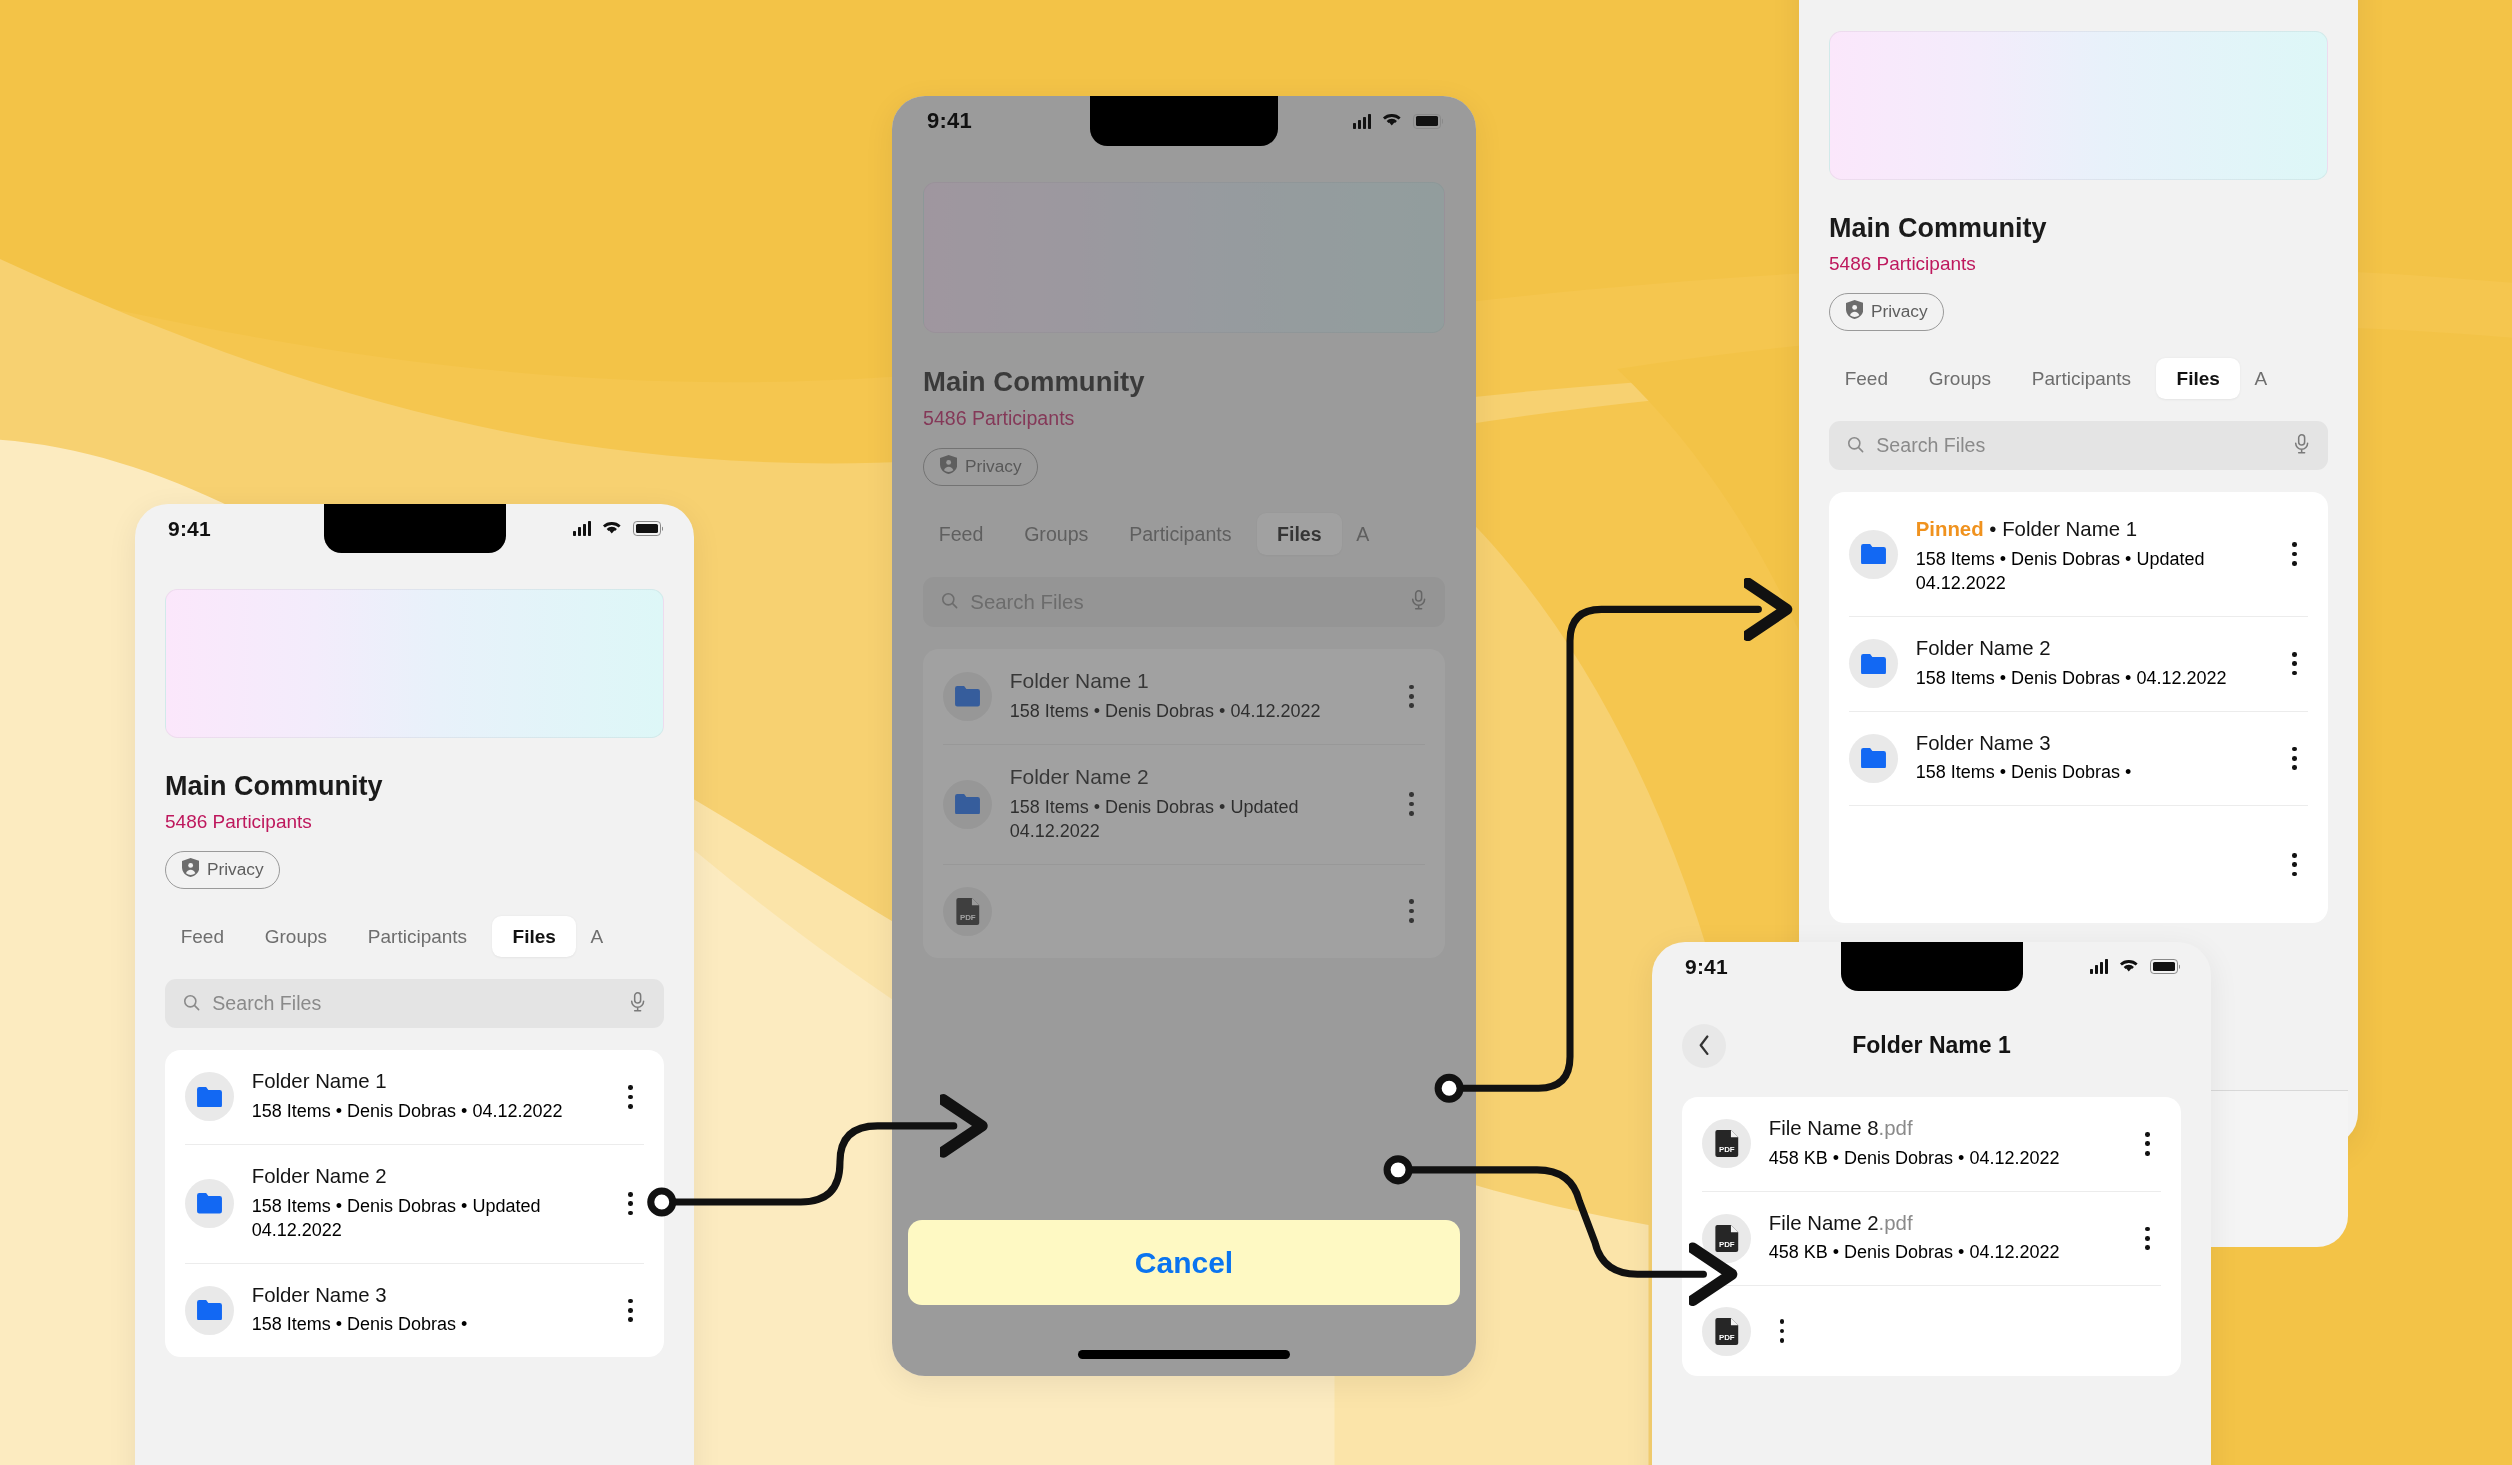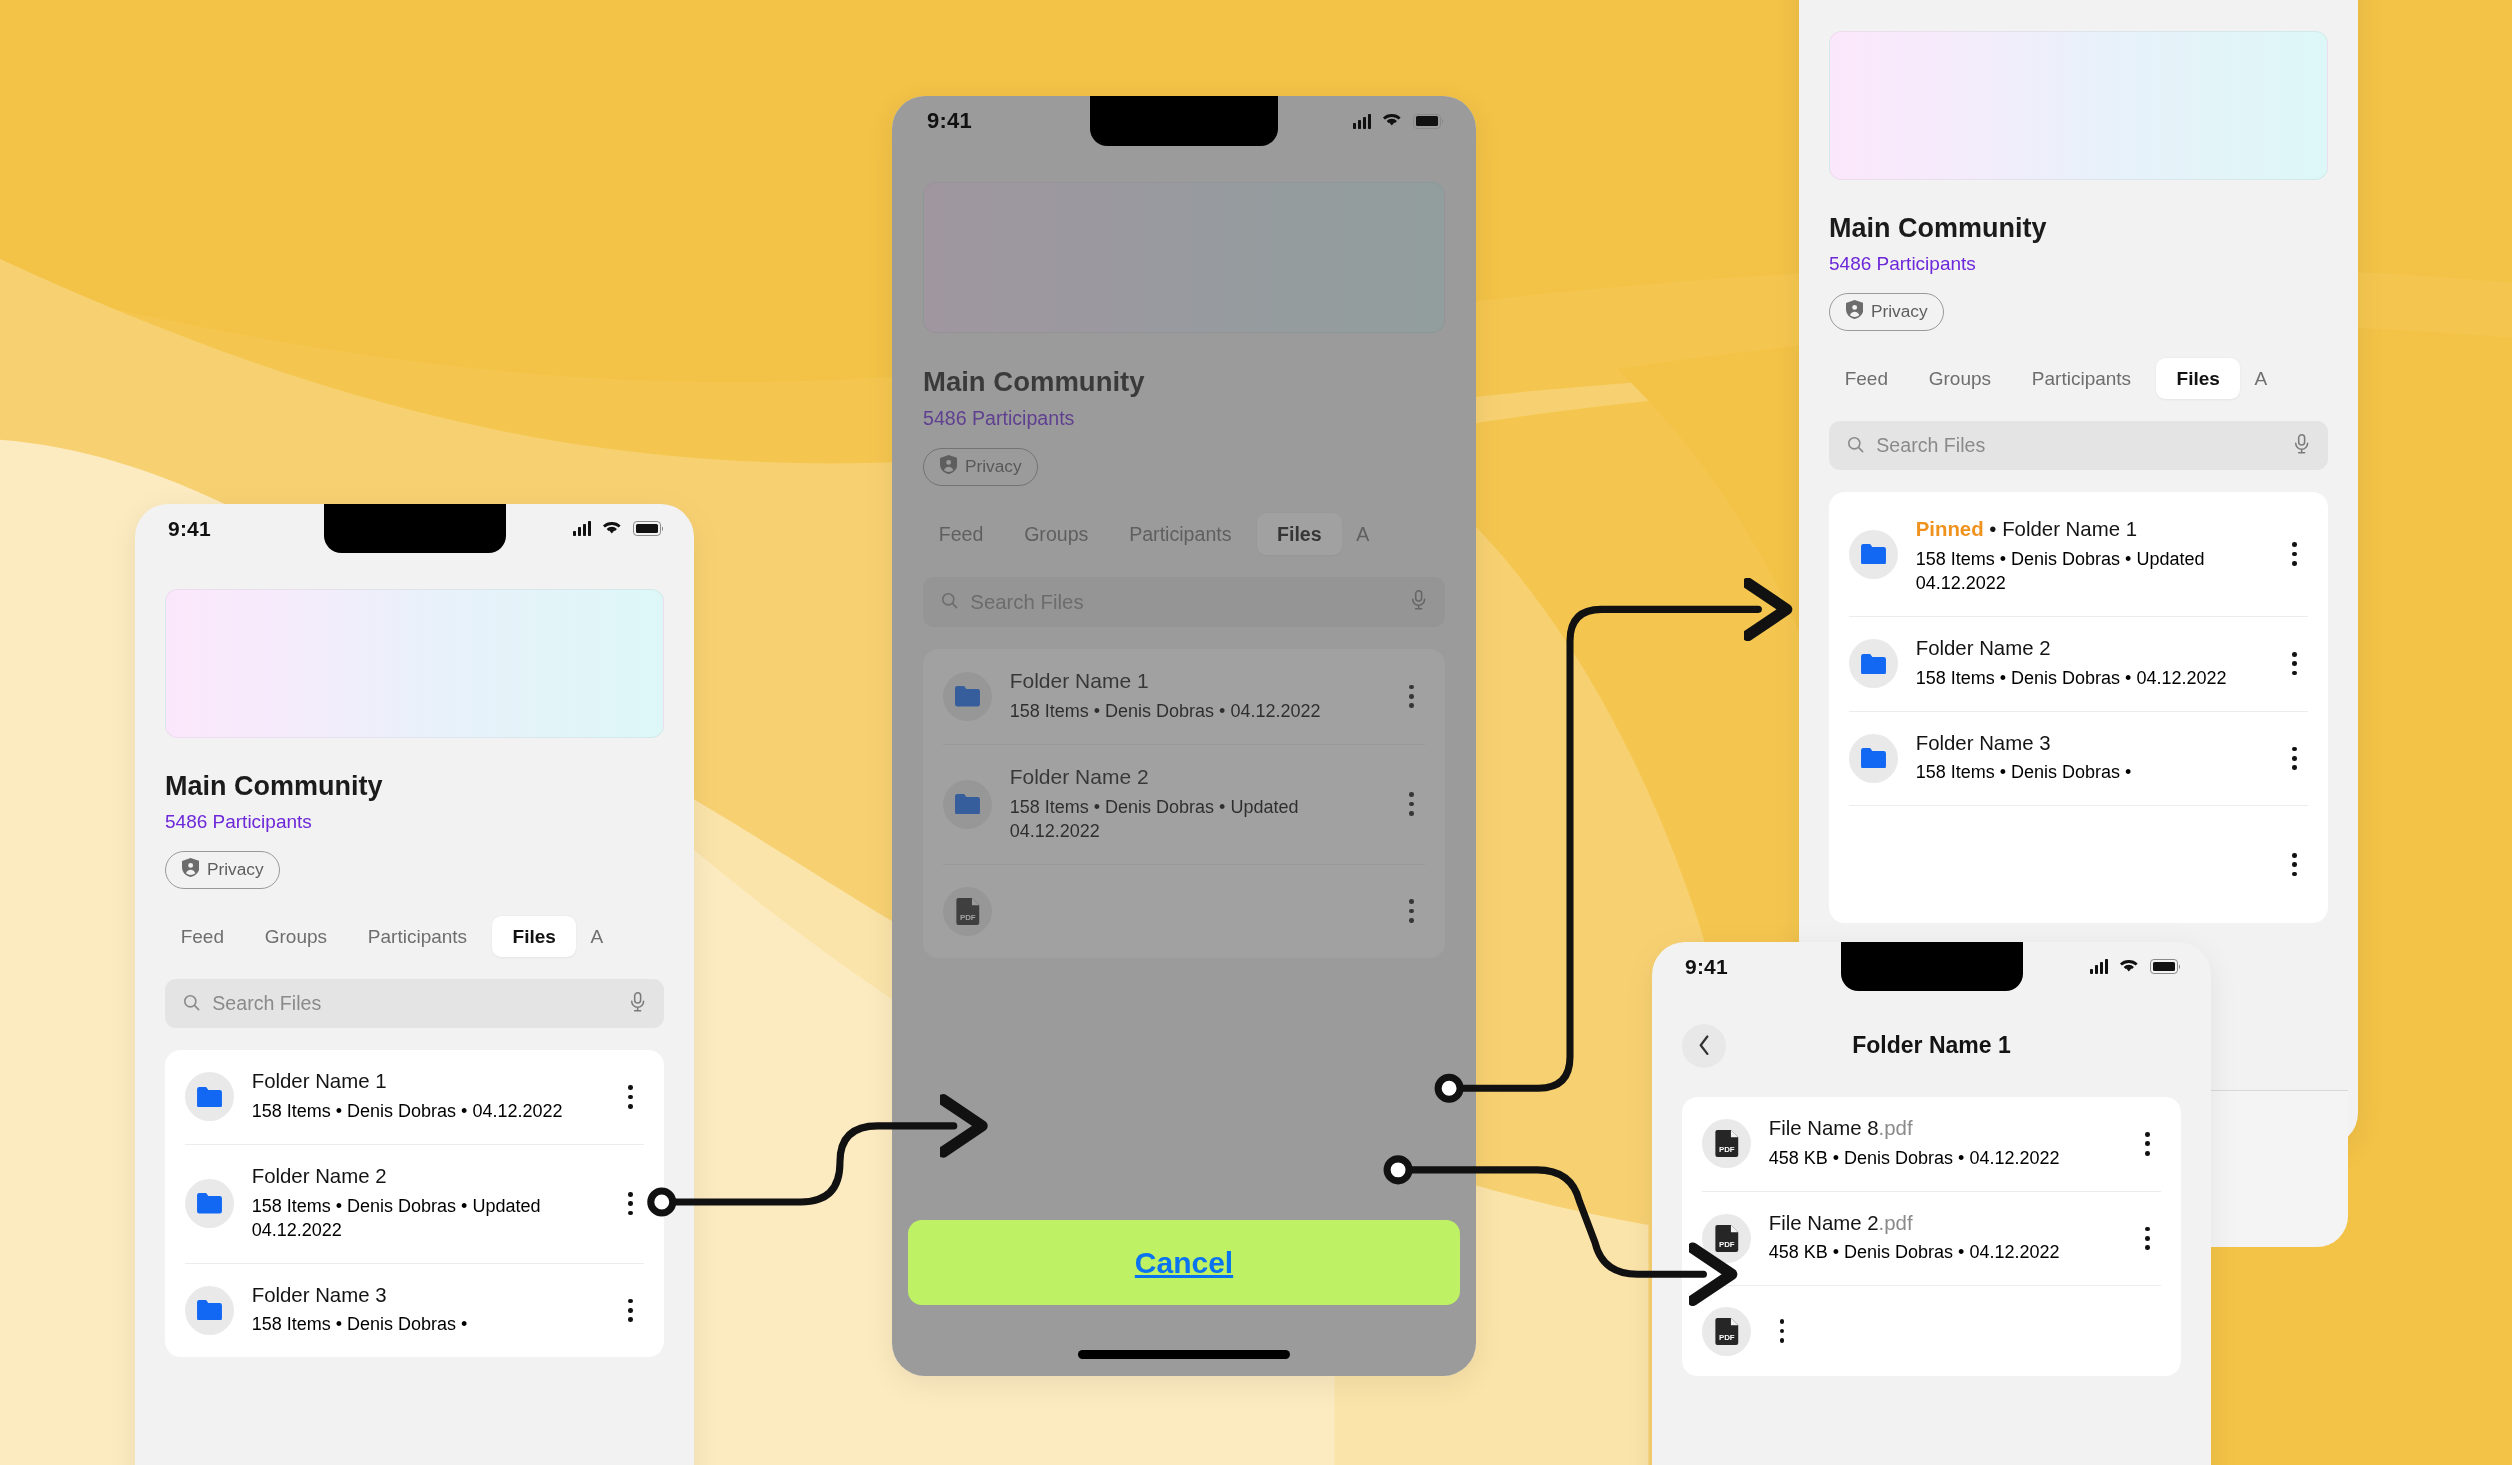--- a/index.html
+++ b/index.html
@@ -52,21 +52,21 @@
   .batt i { display:block; background:#111; border-radius: 1.6px; width:100%; height:100%; }
 
   
   .banner {
     background: linear-gradient(90deg, #FBE7FB 0%, #F3ECFB 30%, #E8F1FA 55%, #DDF7F7 100%);
     border-radius: 12.6px;
     border: 0.8px solid rgba(0,0,0,.05);
   }
 
   .community-title { font-weight: 700; color: #1B1B1B; }
-  .community-sub { color: #6d28d9; }
+  .community-sub { color: #be185d; }
 
   .privacy-pill {
     display: inline-flex; align-items: center;
     border: 1.2px solid #9A9A9A; border-radius: 784px;
     color: #5E5E5E; background: transparent;
   }
 
   
   .tabs { display: flex; align-items: flex-start; }
   .tab { color: #6E6E6E; white-space: nowrap; }
@@ -108,23 +108,23 @@
     background: rgba(230,230,230,.86);
     backdrop-filter: blur(15.7px);
     border-radius: 14px; overflow: hidden;
   }
   .sheet-item {
     display: flex; align-items: center; justify-content: center;
     color: #0A74F0; font-weight: 400;
   }
   .sheet-item + .sheet-item { border-top: 0.8px solid rgba(130,130,130,.35); }
   .sheet-cancel {
-    background: #bef264; border-radius: 14px;
+    background: #fef9c3; border-radius: 14px;
     display: flex; align-items: center; justify-content: center;
-    color: #0A74F0; font-weight: 700; text-decoration: underline;
+    color: #0A74F0; font-weight: 700;
   }
   .homebar { position: absolute; background: #000; border-radius: 78px; }
 
   
   .navbar { display: flex; align-items: center; position: relative; }
   .backbtn {
     background: #E8E8E8; border-radius: 50%;
     display: flex; align-items: center; justify-content: center;
     color: #333; flex: none;
   }

